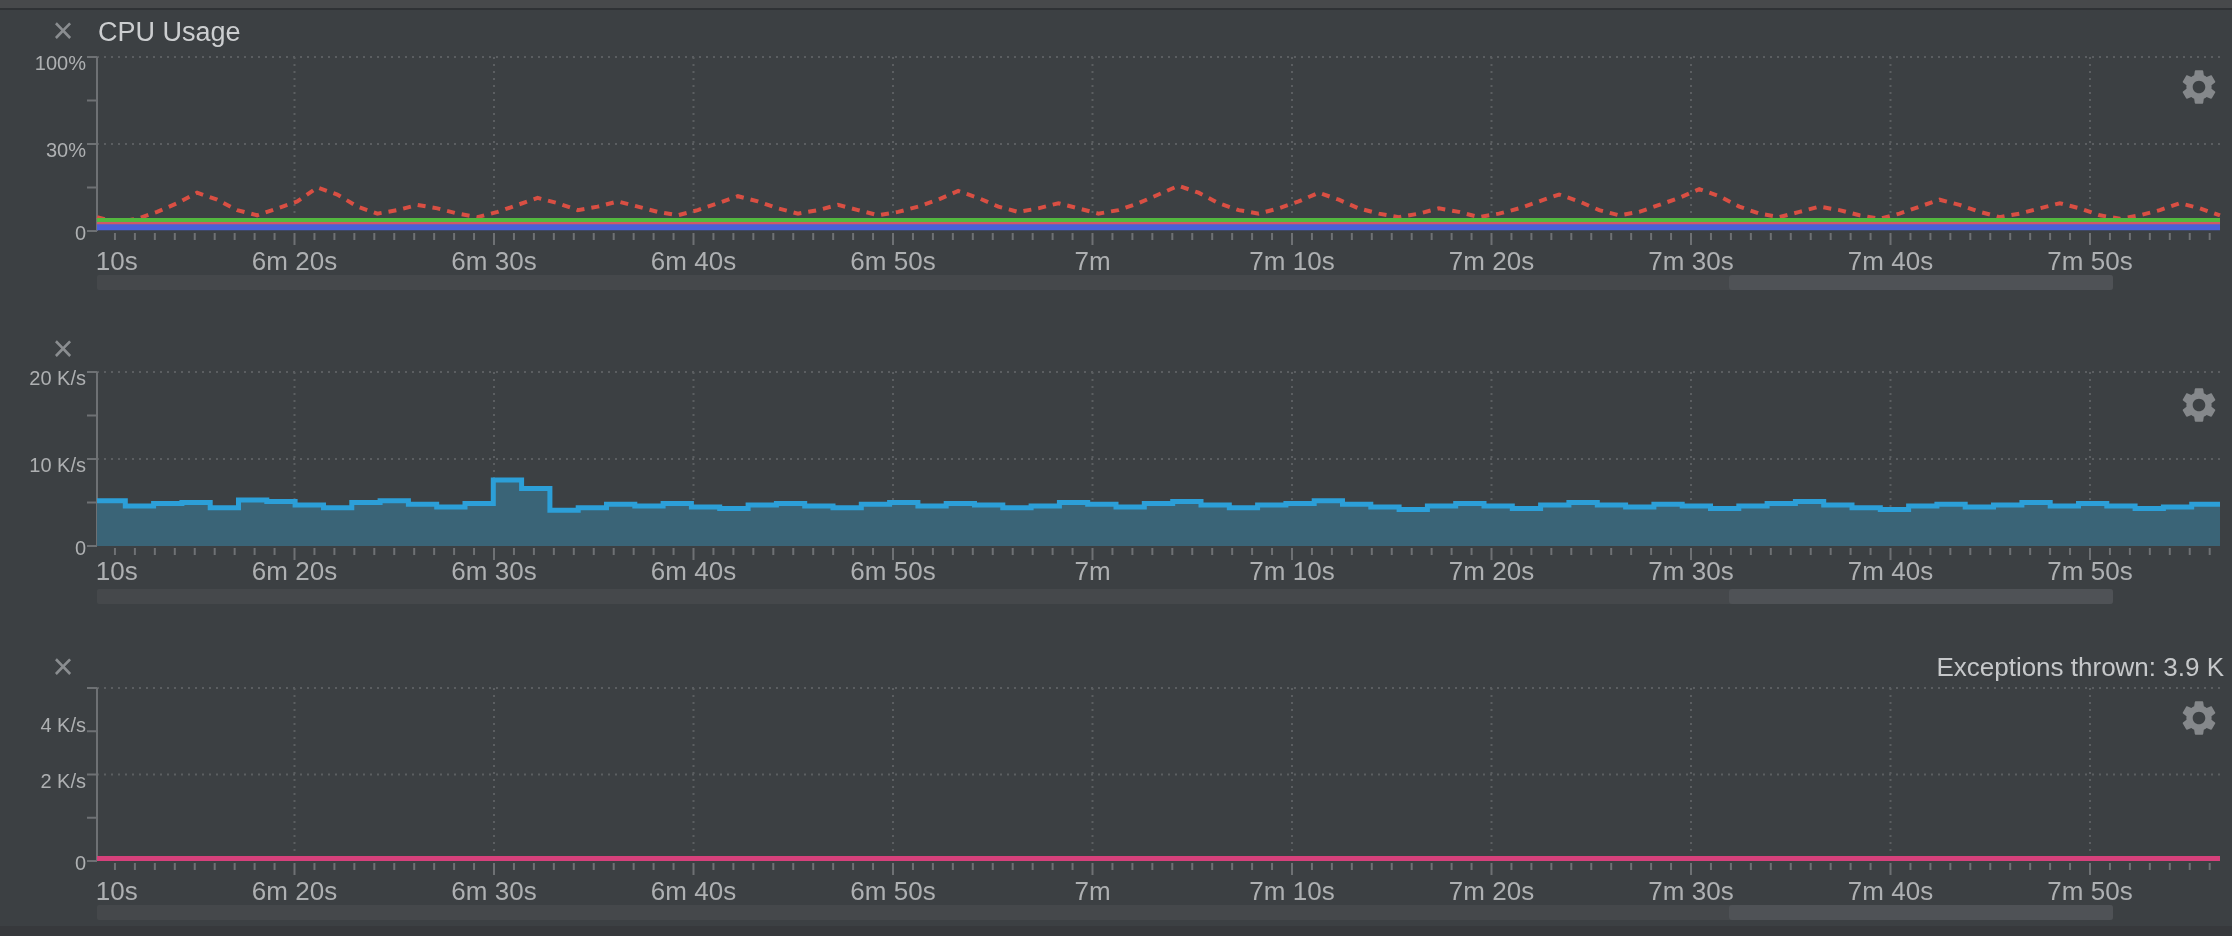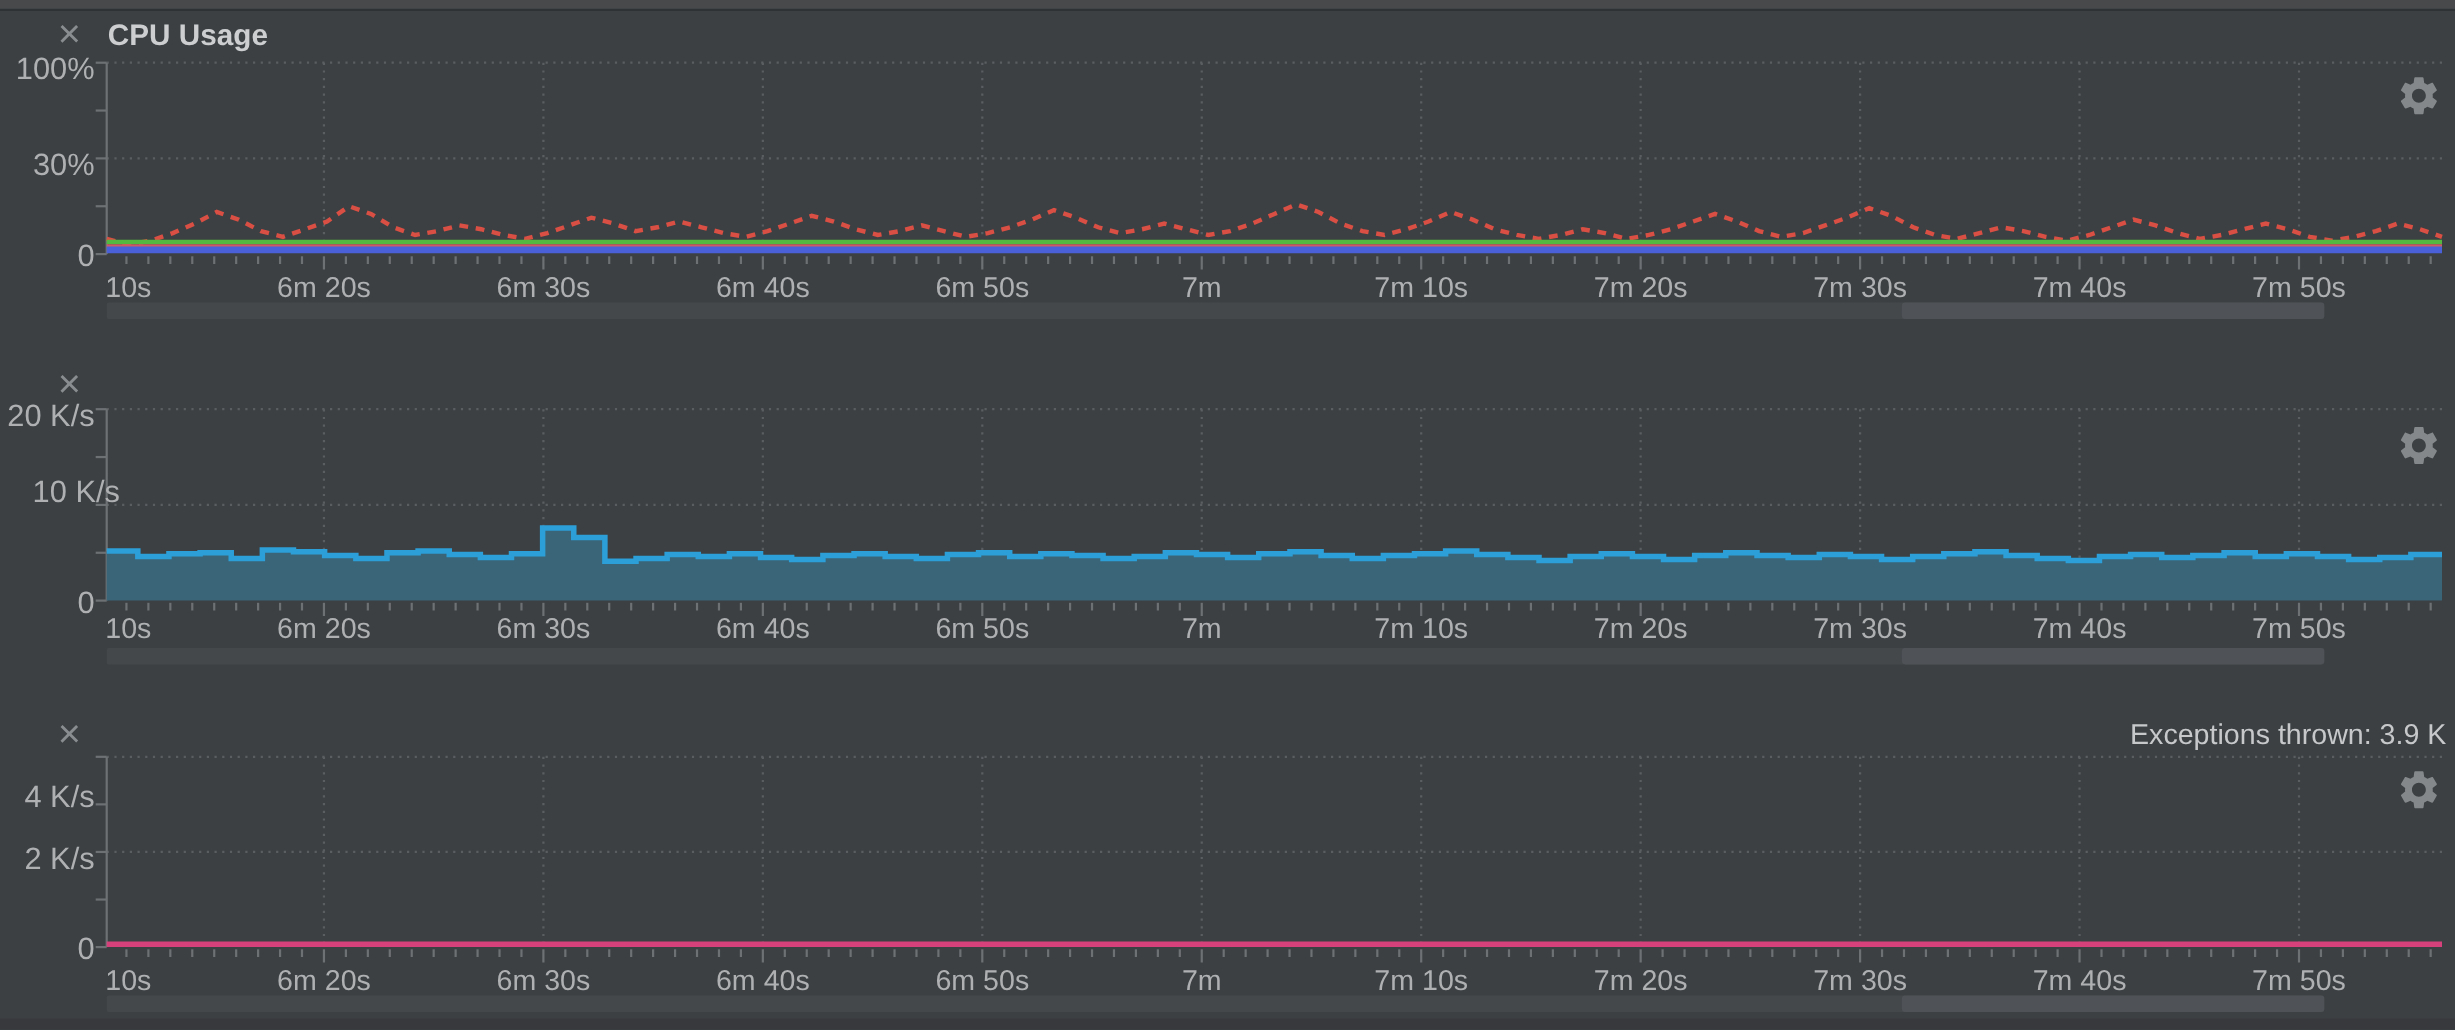--- a/index.html
+++ b/index.html
@@ -6,27 +6,27 @@
   .screen{position:relative;width:2232px;height:936px;background:#3c4043;overflow:hidden;
           font-family:"Liberation Sans",sans-serif;}
   .top-strip{position:absolute;left:0;top:0;width:100%;height:8px;background:#47494b;
              border-bottom:2px solid #2f3235;}
   .bottom-strip{position:absolute;left:0;top:926px;width:100%;height:10px;background:#37393c;}
   #charts-svg{position:absolute;left:0;top:0;pointer-events:none;}
   .dot{stroke:#5b5e61;stroke-width:2;stroke-dasharray:2 5;}
   .ax{stroke:#6e7174;stroke-width:2;}
   .close{position:absolute;left:46px;width:34px;height:36px;color:#8a8d90;font-size:36px;
          line-height:34px;text-align:center;cursor:pointer;}
-  .title{position:absolute;left:98px;height:36px;font-size:27px;font-weight:bold;color:#ccced0;
+  .title{position:absolute;left:98px;height:36px;font-size:27px;font-weight:normal;color:#ccced0;
          line-height:36px;white-space:nowrap;}
   .info{position:absolute;right:8px;height:34px;font-size:26px;color:#c6c8ca;line-height:34px;
         white-space:nowrap;}
   .gear{position:absolute;left:2178px;width:42px;height:42px;cursor:pointer;}
   .gear svg{width:42px;height:42px;fill:#85888b;}
-  .ylabels span{position:absolute;left:0;width:86px;height:30px;text-align:right;font-size:28px;
+  .ylabels span{position:absolute;left:0;width:86px;height:30px;text-align:right;font-size:20px;
                 color:#aeb0b2;line-height:30px;white-space:nowrap;}
   .xlabels{position:absolute;left:97px;right:0;height:32px;overflow:hidden;}
   .xlabels span{position:absolute;top:0;transform:translateX(-50%);font-size:26px;color:#aeb0b2;
                 line-height:30px;white-space:nowrap;}
   .plot{position:absolute;background:transparent;}
   .sbtrack{position:absolute;left:97px;width:2016px;height:15px;background:#45484b;border-radius:2px;}
   .sbthumb{position:absolute;right:0;top:0;width:384px;height:15px;background:#4f5256;border-radius:3px;}
 </style>
 </head>
 <body>
@@ -447,21 +447,21 @@
   </div>
 
   <span class="close" style="top:332px">×</span>
   <div class="gear" style="top:384px">
     <svg viewBox="0 0 24 24">
         <path d="M19.14 12.94c.04-.3.06-.61.06-.94 0-.32-.02-.64-.07-.94l2.03-1.58c.18-.14.23-.41.12-.61l-1.92-3.32c-.12-.22-.37-.29-.59-.22l-2.39.96c-.5-.38-1.03-.7-1.62-.94l-.36-2.54c-.04-.24-.24-.41-.48-.41h-3.84c-.24 0-.43.17-.47.41l-.36 2.54c-.59.24-1.13.57-1.62.94l-2.39-.96c-.22-.08-.47 0-.59.22L2.74 8.87c-.12.21-.08.47.12.61l2.03 1.58c-.05.3-.09.63-.09.94s.02.64.07.94l-2.03 1.58c-.18.14-.23.41-.12.61l1.92 3.32c.12.22.37.29.59.22l2.39-.96c.5.38 1.03.7 1.62.94l.36 2.54c.05.24.24.41.48.41h3.84c.24 0 .44-.17.47-.41l.36-2.54c.59-.24 1.13-.56 1.62-.94l2.39.96c.22.08.47 0 .59-.22l1.92-3.32c.12-.22.07-.47-.12-.61l-2.01-1.58zM12 15.6c-1.98 0-3.6-1.62-3.6-3.6s1.62-3.6 3.6-3.6 3.6 1.62 3.6 3.6-1.62 3.6-3.6 3.6z"></path>
       </svg>
   </div>
   <div class="ylabels" id="yl-allocations">
       <span style="top: 363px;">20 K/s</span>
-      <span style="top: 432px; padding-left: 23px;">10 K/s</span>
+      <span style="top: 450px;">10 K/s</span>
       <span style="top: 533px;">0</span>
     </div>
   <div class="plot" style="left:97px;top:372px;width:2123px;height:174px"></div>
   <div class="xlabels" id="xl-allocations" style="top:556px">
       <span style="left: -2px;">6m 10s</span>
       <span style="left: 197.5px;">6m 20s</span>
       <span style="left: 397px;">6m 30s</span>
       <span style="left: 596.5px;">6m 40s</span>
       <span style="left: 796px;">6m 50s</span>
       <span style="left: 995.5px;">7m</span>

